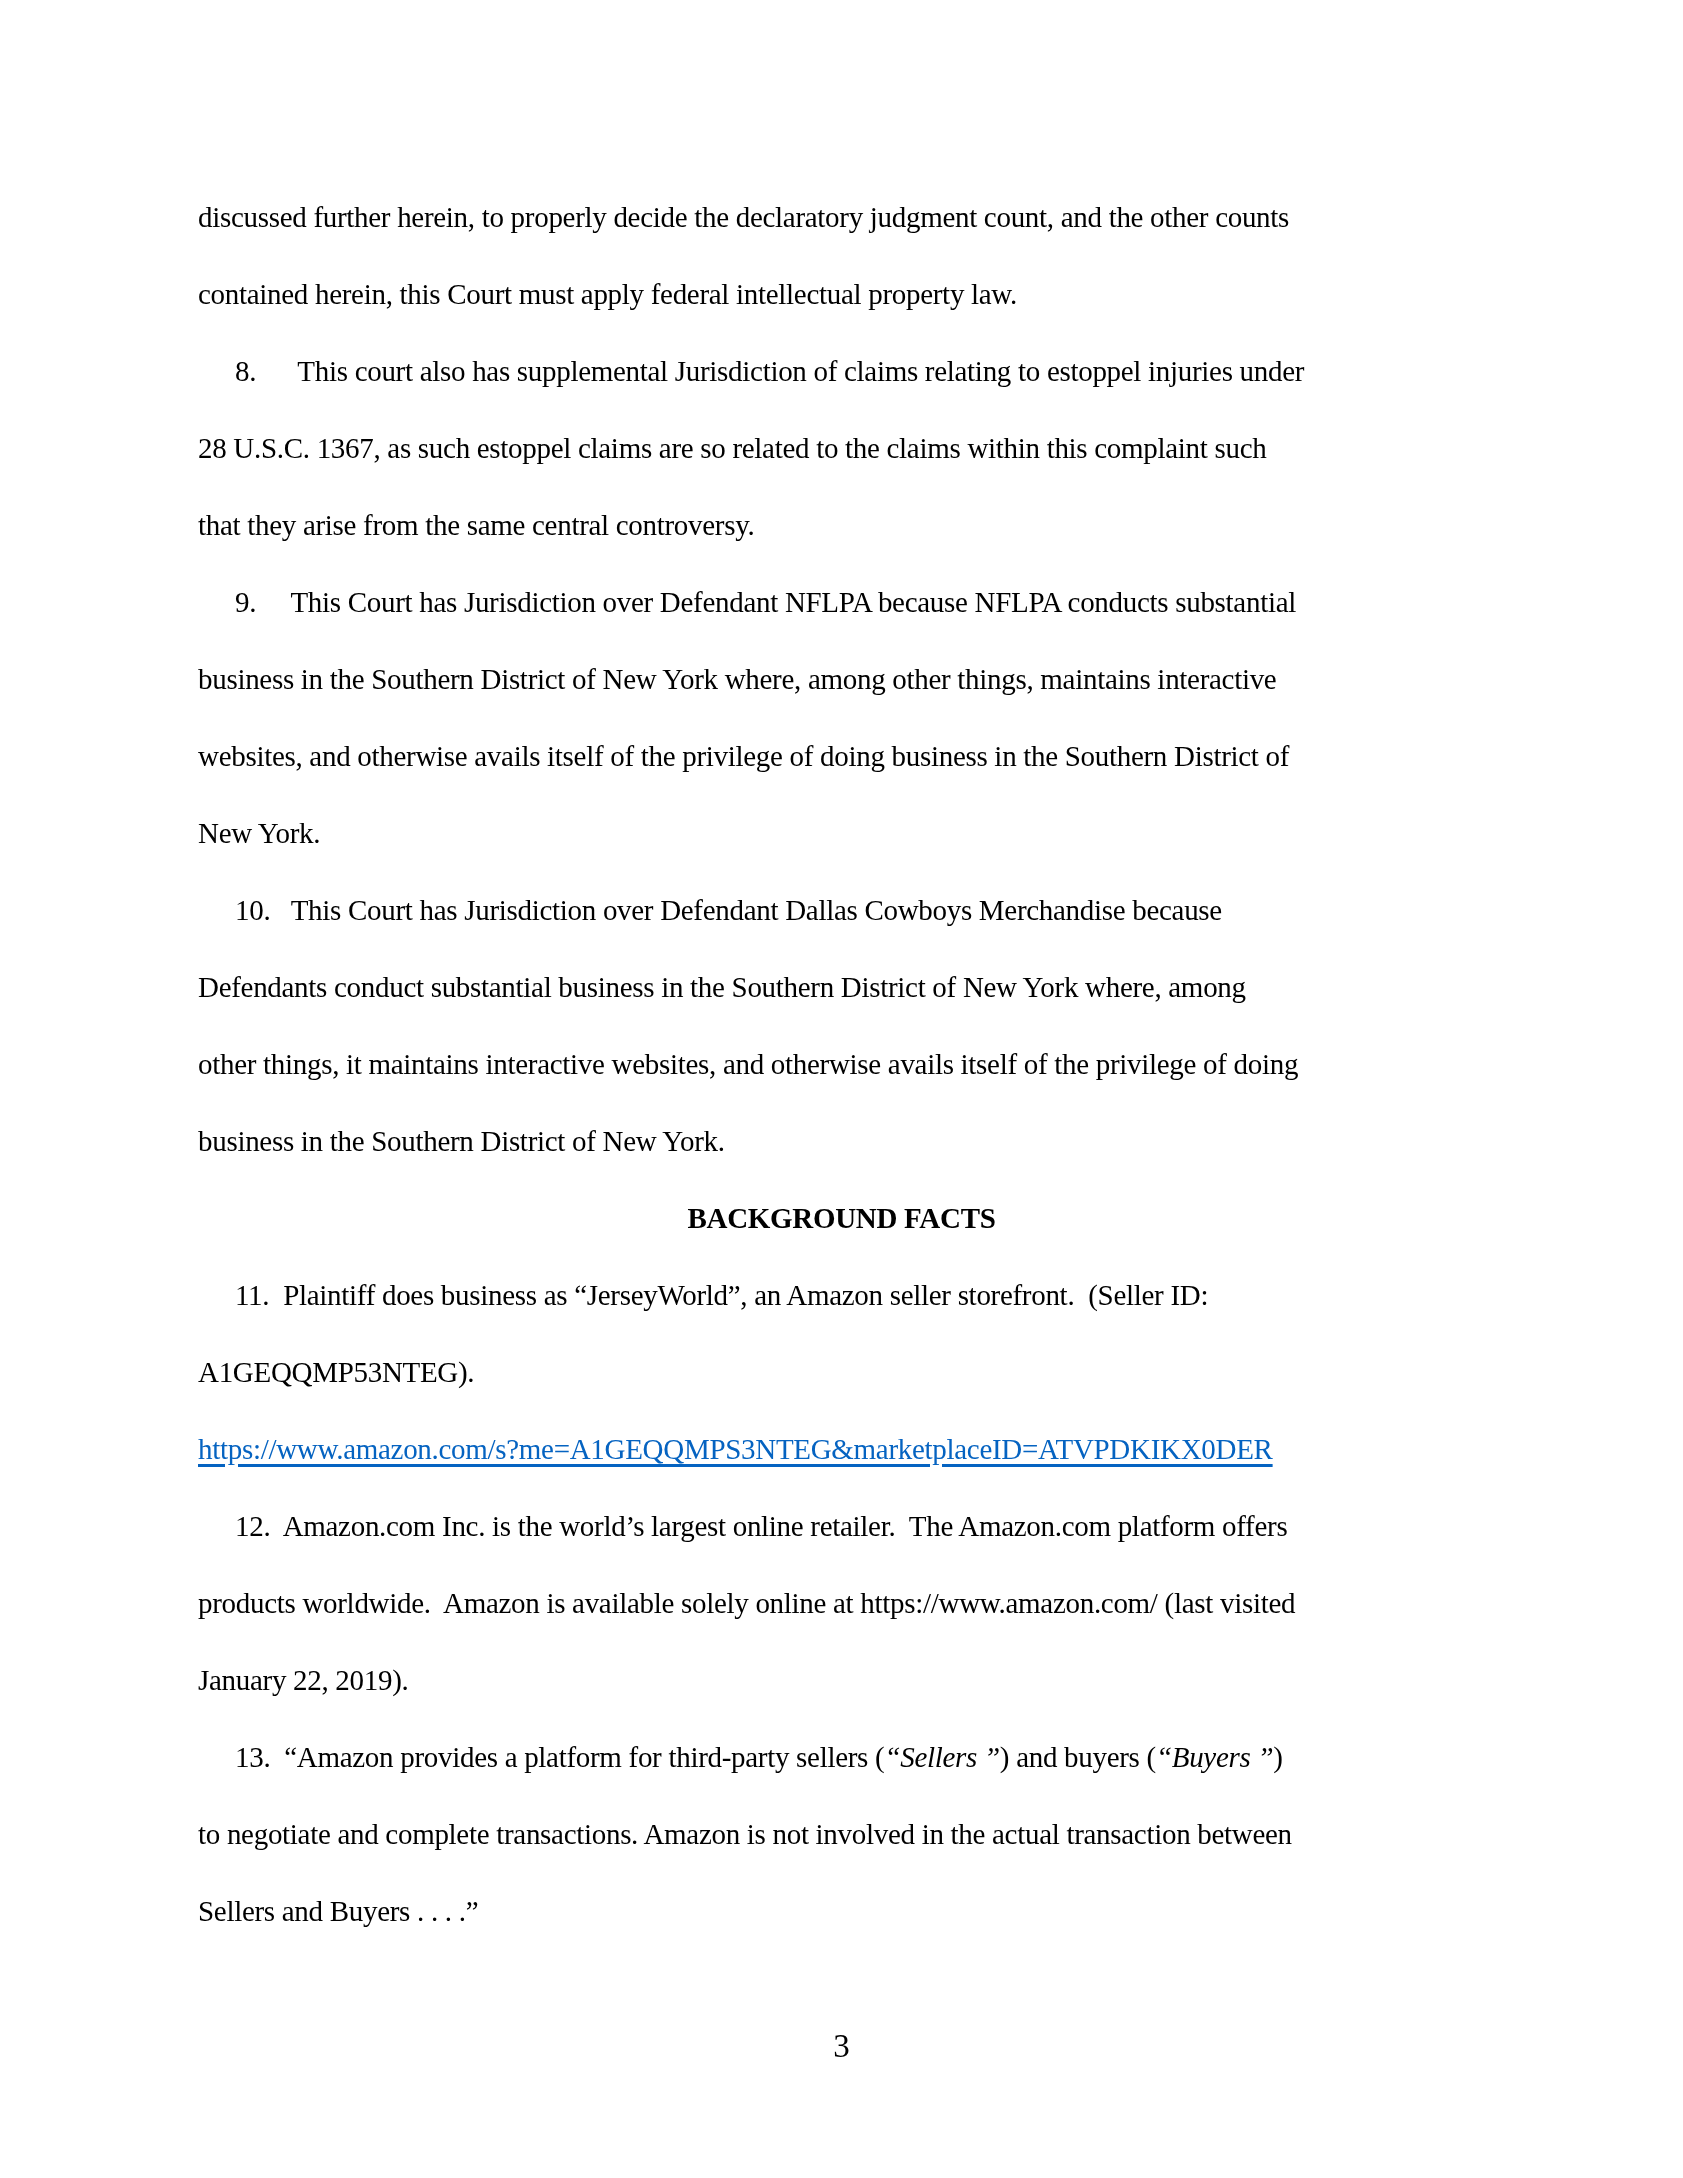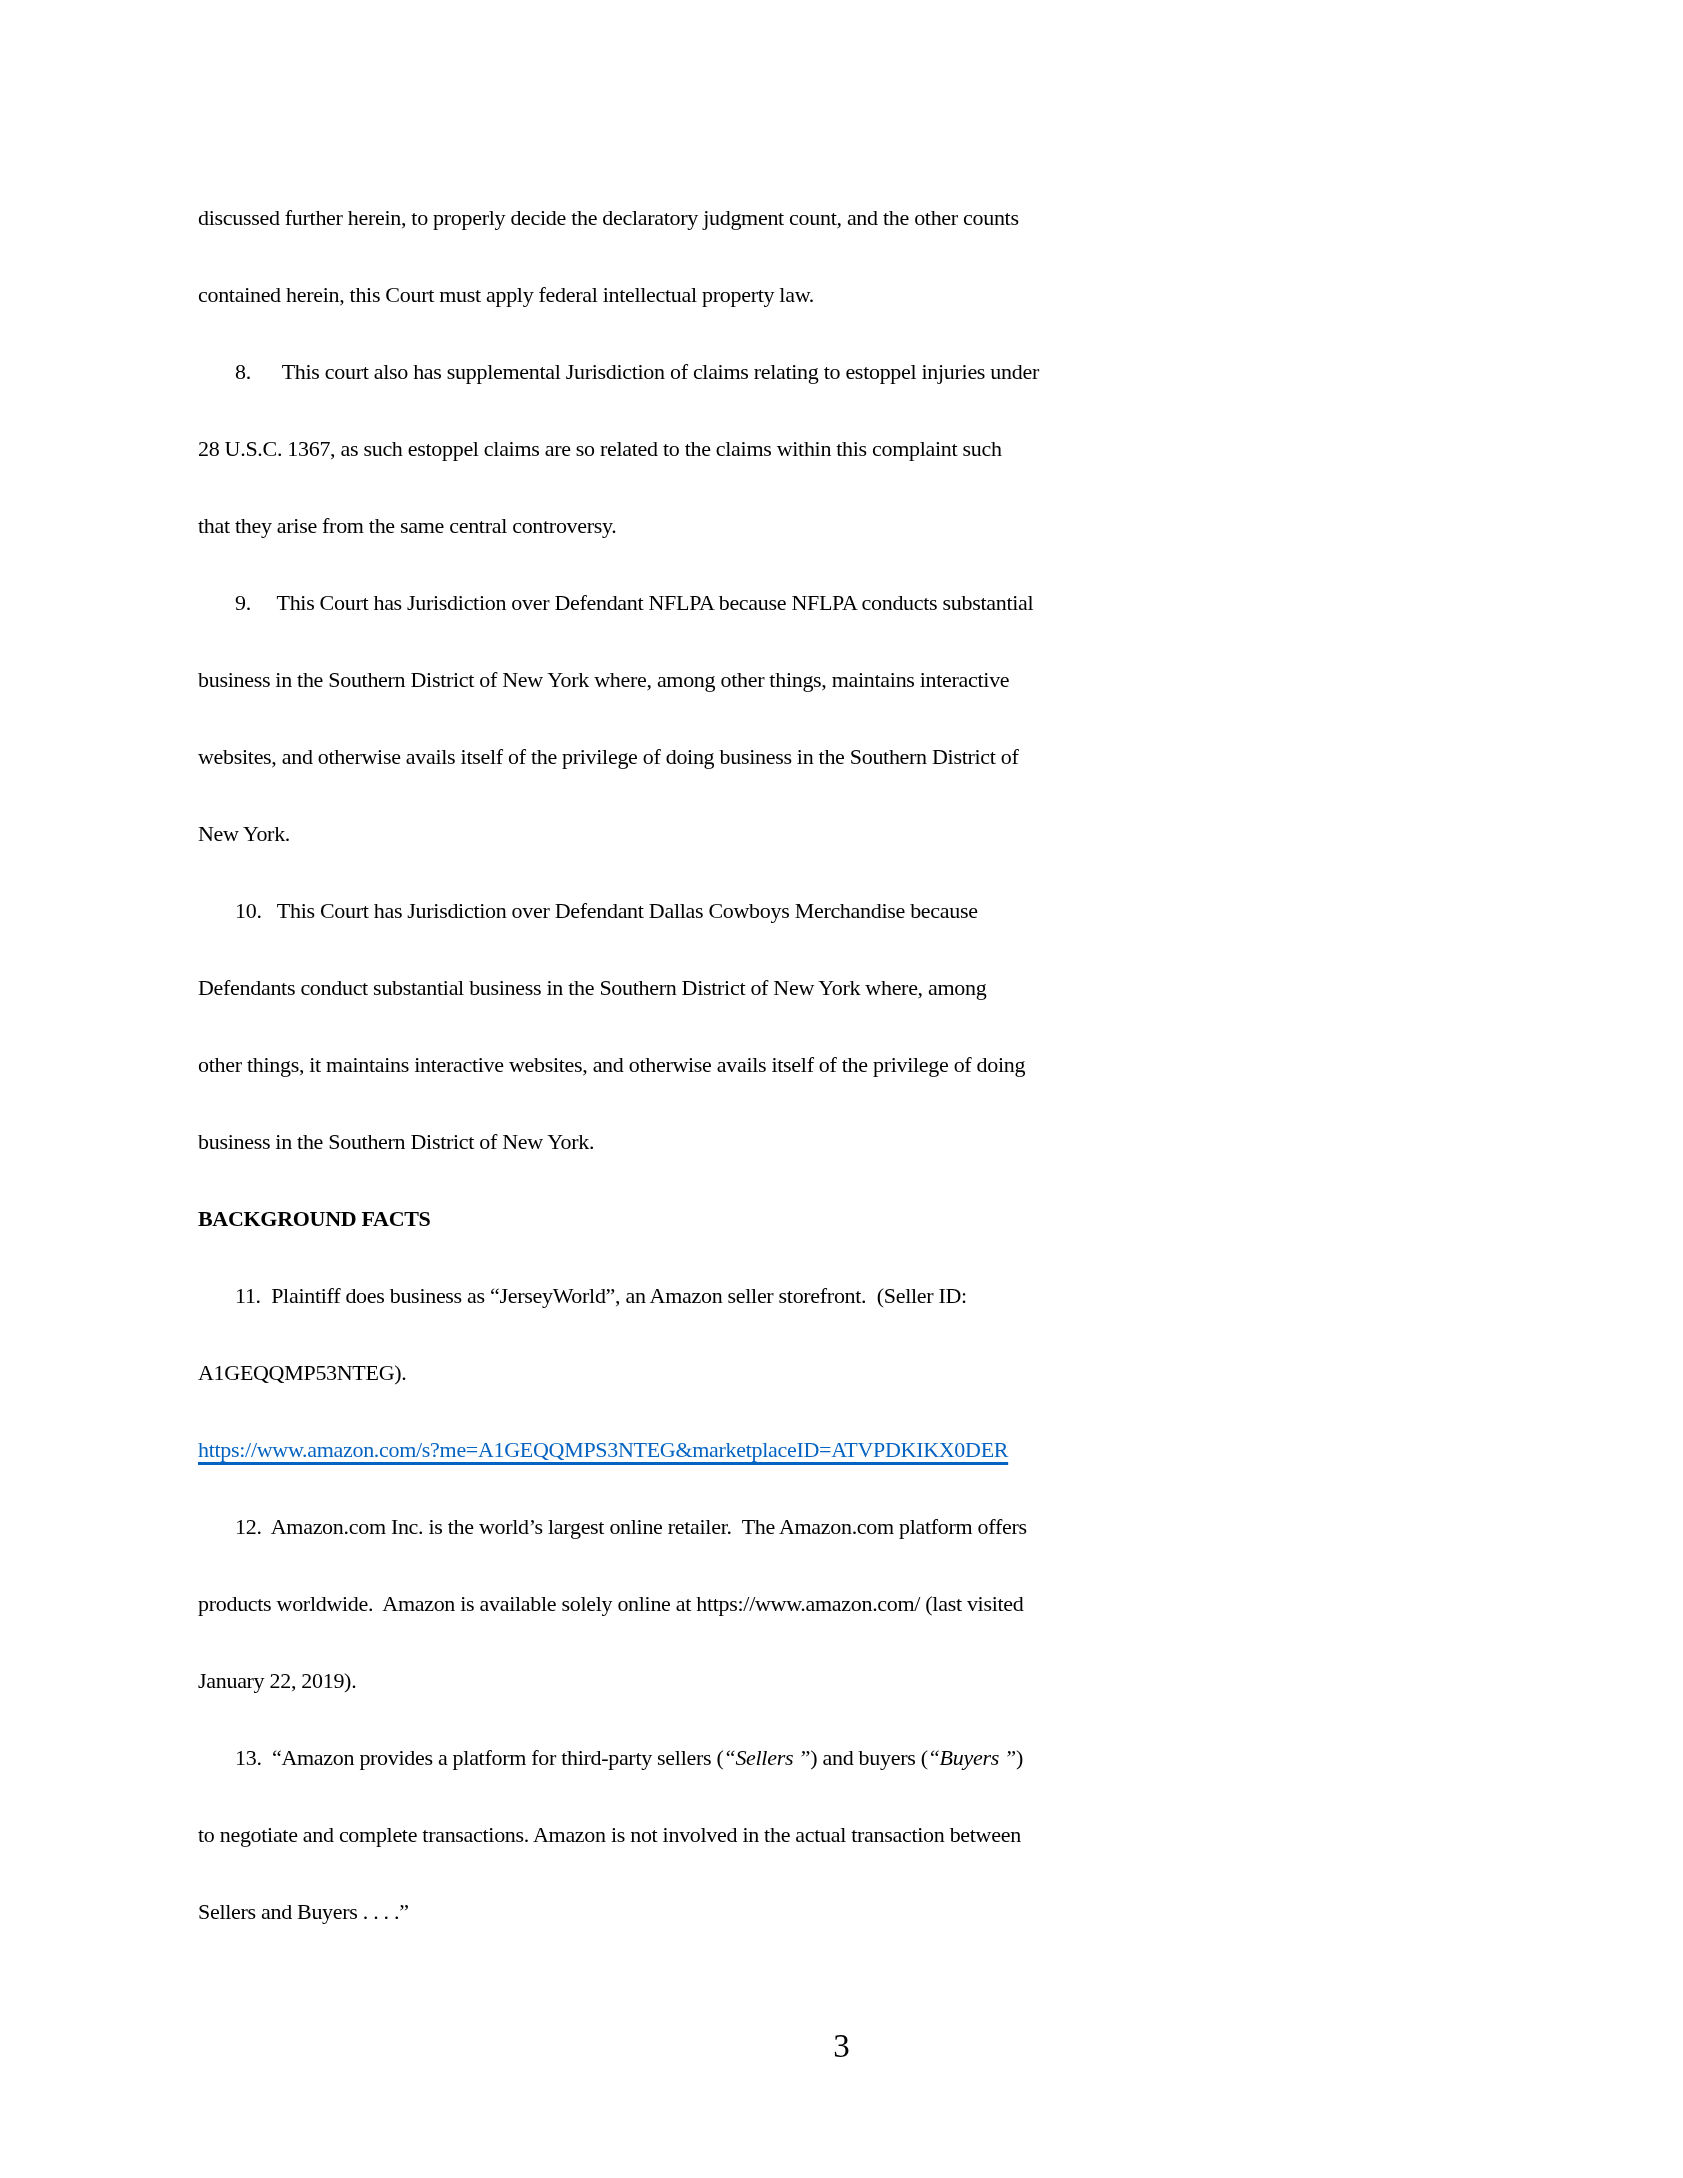--- a/index.html
+++ b/index.html
@@ -2,26 +2,26 @@
 <html><head>
 <meta charset="utf-8">
 <style>
   html,body{margin:0;padding:0;}
   body{
     width:1683px;height:2178px;background:#ffffff;position:relative;
     font-family:"Liberation Serif", serif;color:#000000;overflow:hidden;
   }
   .doc{
     position:absolute;left:198px;top:179px;width:1287px;
-    font-size:22px;line-height:77px;letter-spacing:-0.3px;
+    font-size:29px;line-height:77px;letter-spacing:-0.3px;
     white-space:pre;
   }
   .line{height:77px;}
   .indent{padding-left:37px;}
-  .heading{text-align:left;font-weight:bold;padding-left:0;}
+  .heading{text-align:center;font-weight:bold;padding-left:0;}
   .r-italic{font-style:italic;}
   .r-underline{text-underline-offset:5px;text-decoration-thickness:2.5px;}
   .r-link{text-decoration:underline;text-underline-offset:5px;text-decoration-thickness:2.5px;cursor:pointer;}
   .pagenum{
     position:absolute;top:2008px;left:0;width:1683px;text-align:center;
     font-size:33px;line-height:77px;
   }
 </style>
 </head>
 <body style="background: rgb(255, 255, 255); color: rgb(0, 0, 0);">

